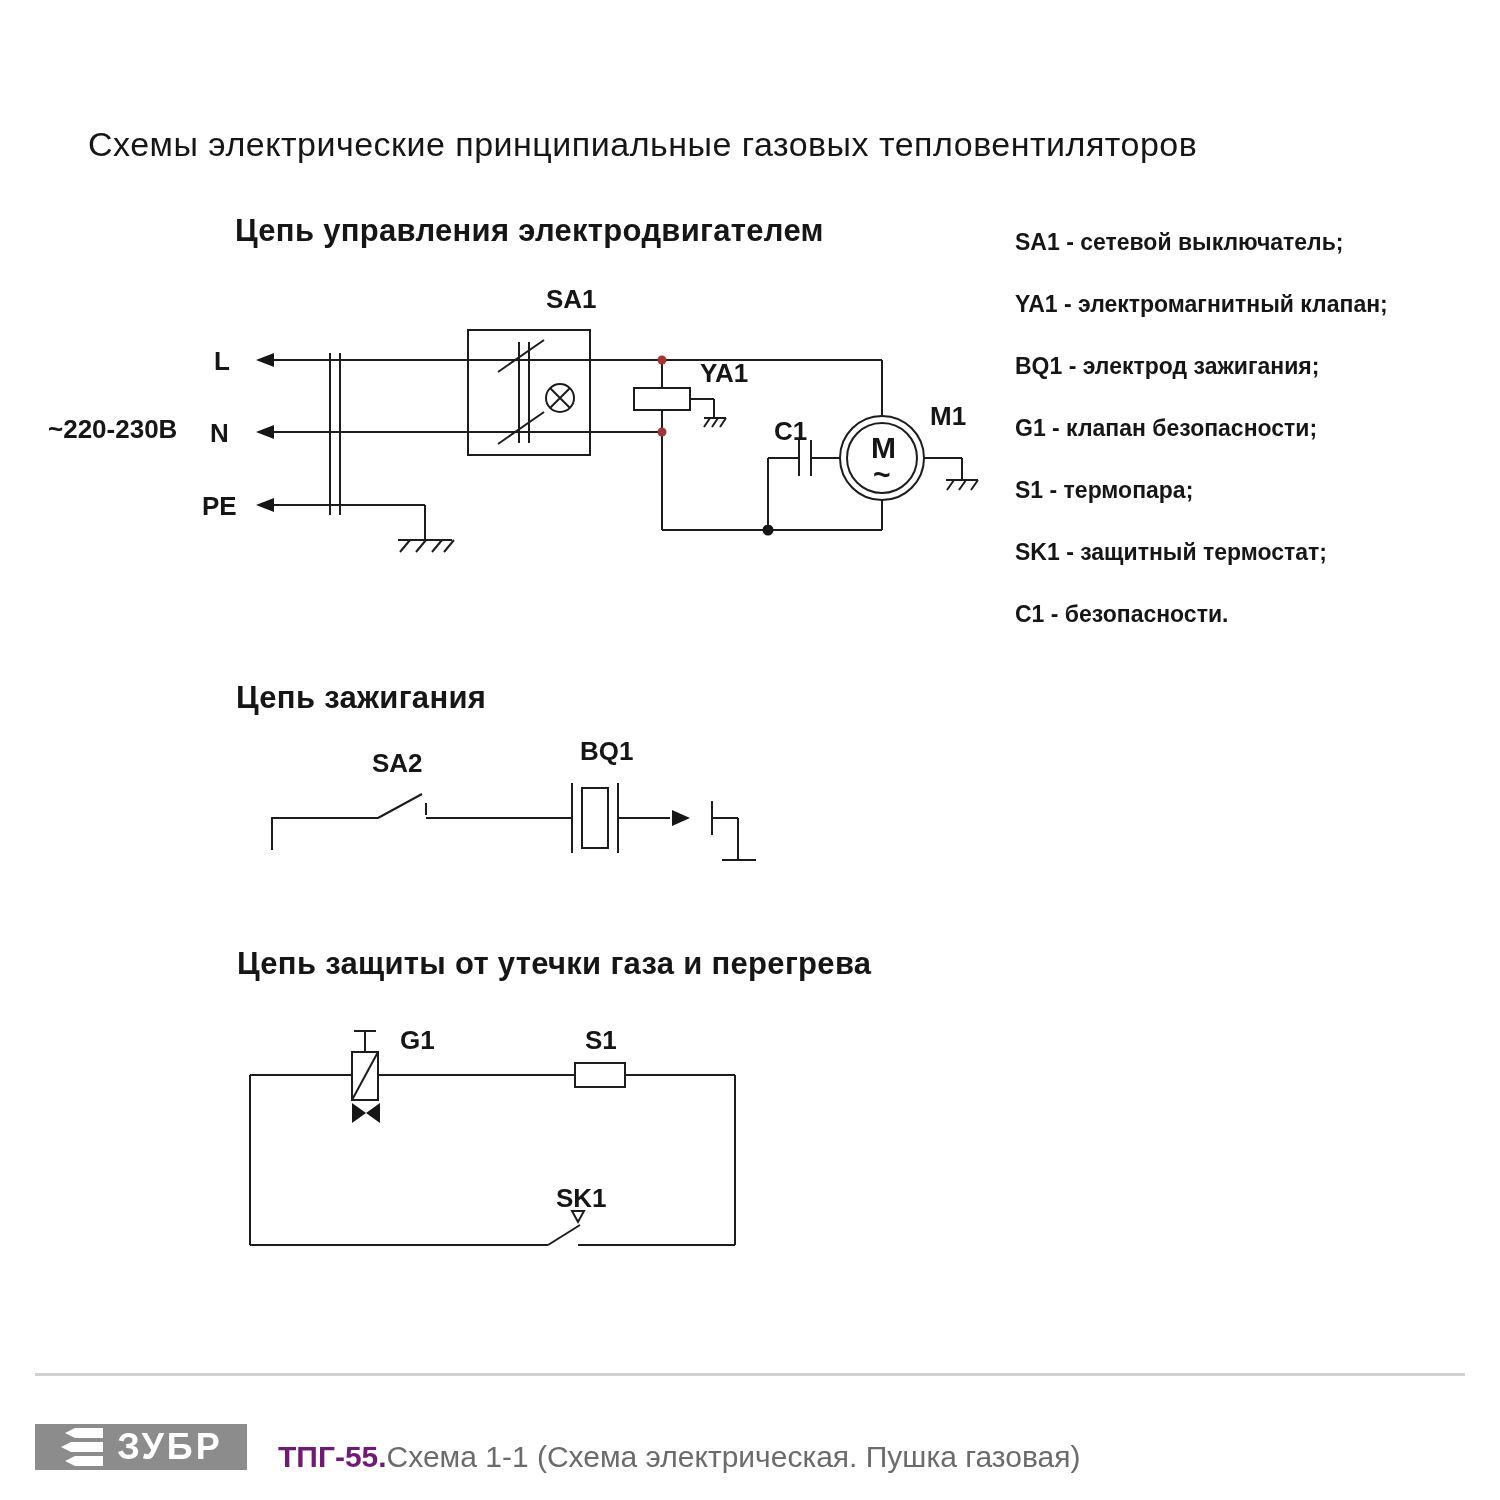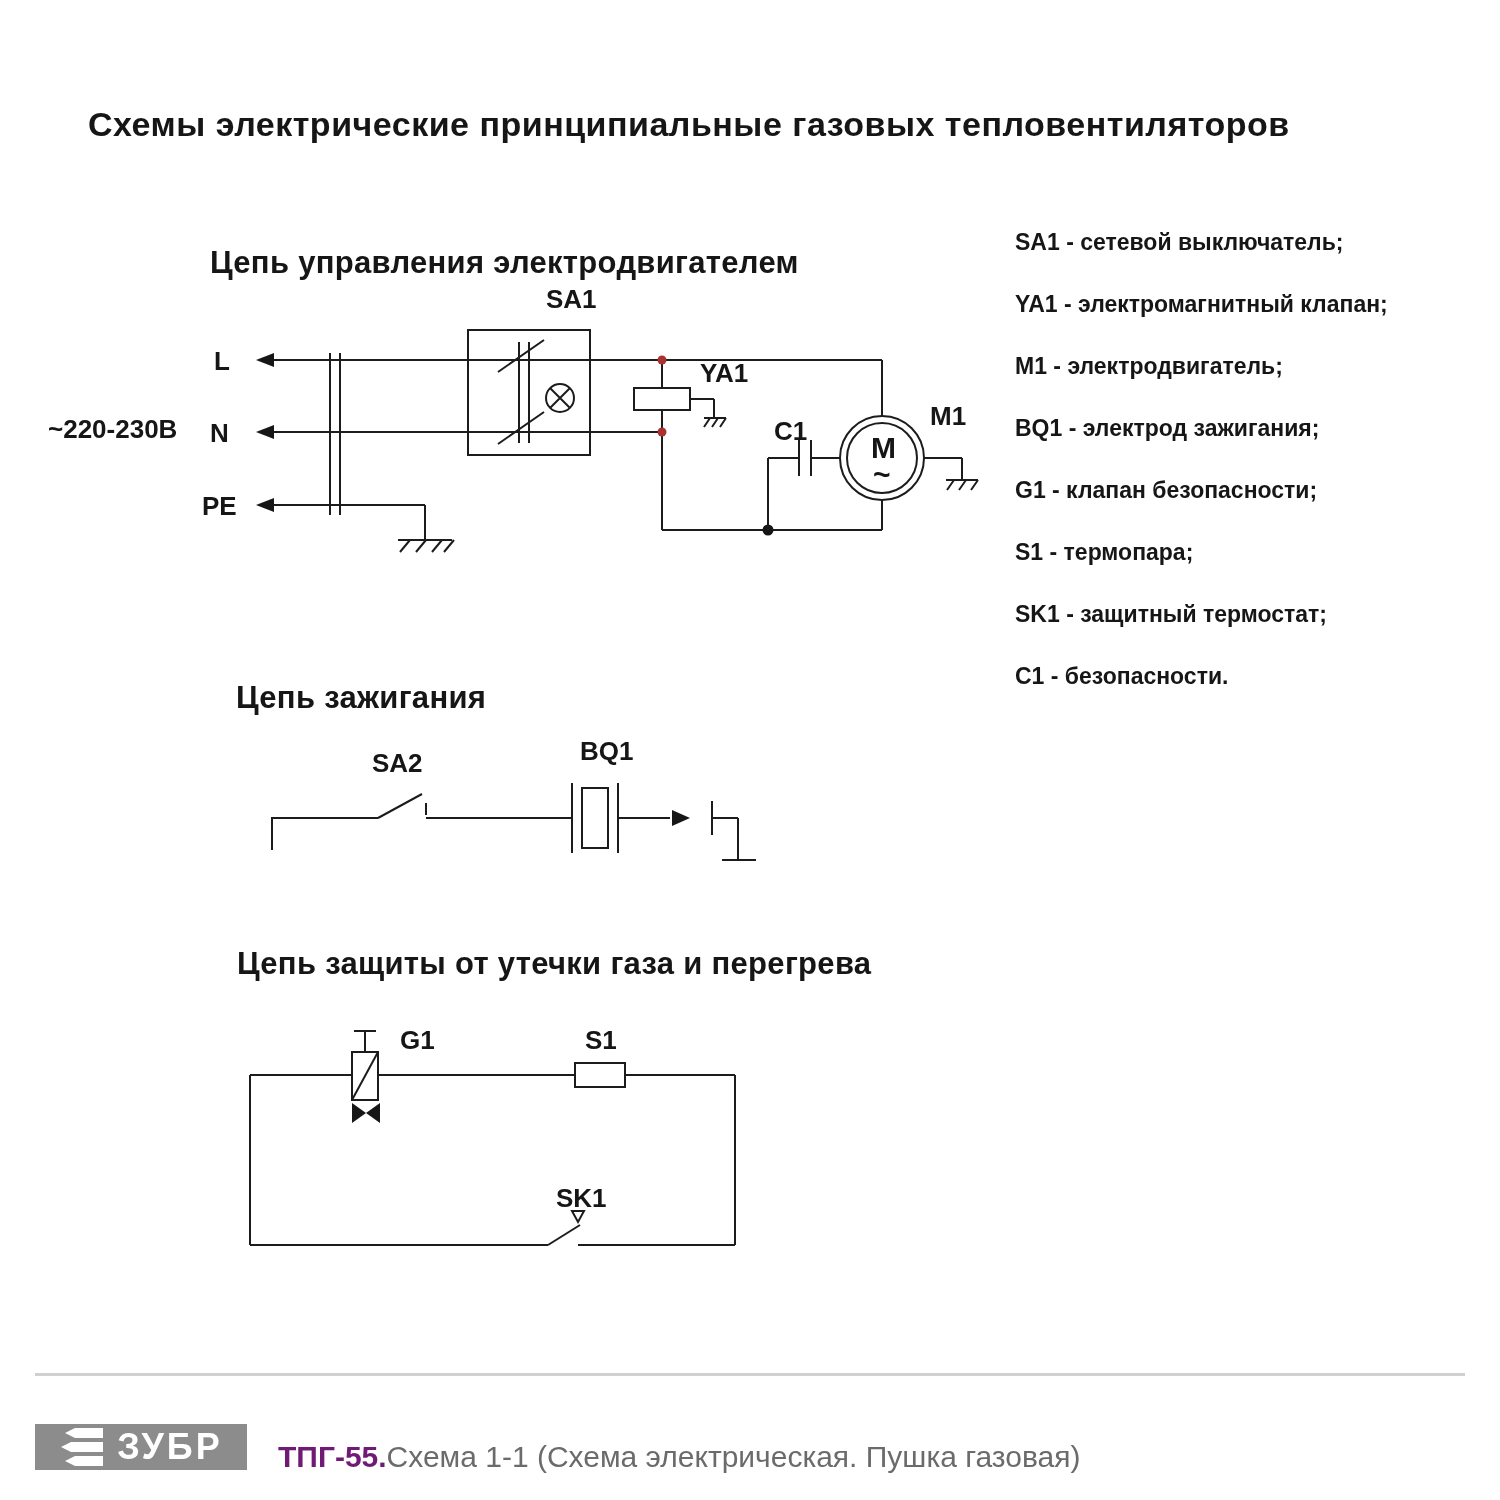--- a/index.html
+++ b/index.html
@@ -1,40 +1,40 @@
 <!DOCTYPE html>
 <html><head>
 <meta charset="utf-8">
 <style>
   * { margin:0; padding:0; box-sizing:border-box; }
   html,body { width:1500px; height:1500px; background:#ffffff; }
   body { font-family:"Liberation Sans", sans-serif; color:#161616; position:relative; }
   .abs { position:absolute; }
-  .page-title { font-size:34px; font-weight:bold; letter-spacing:0.5px; }
+  .page-title { font-size:34px; font-weight:normal; letter-spacing:0.5px;margin-top:20px; }
   .section-title { font-size:31px; font-weight:bold; letter-spacing:0.3px; }
   .legend { line-height:24px; }
   .legend-item { font-size:23px; font-weight:bold; margin-bottom:38px; white-space:nowrap; }
   svg .dlbl { font-family:"Liberation Sans", sans-serif; font-weight:bold; font-size:26px; fill:#161616; }
   svg .mlbl { font-family:"Liberation Sans", sans-serif; font-weight:bold; font-size:30px; fill:#161616; }
   svg .wire { stroke:#1c1c1c; stroke-width:2; fill:none; }
   svg .box  { stroke:#1c1c1c; stroke-width:2; fill:#ffffff; }
   svg .fillb{ fill:#161616; stroke:none; }
   .divider { height:3px; background:#d0d0d0; }
   .logo-box { background:#8c8c8c; display:flex; align-items:center; justify-content:center; gap:14px; }
   .logo-text { color:#ffffff; font-weight:bold; font-size:36px; letter-spacing:3px; }
   .footer-line { font-size:30px; white-space:nowrap; }
   .footer-model { font-weight:bold; color:#701a75; }
   .footer-caption { color:#6b6b6b; }
 </style>
 </head>
 <body>
 
 <div class="abs page-title" style="left:88px; top:105px;">Схемы электрические принципиальные газовых тепловентиляторов</div>
 
-<div class="abs section-title" style="left:210px; top:213px;margin-top:32px;">Цепь управления электродвигателем</div>
+<div class="abs section-title" style="left:235px; top:213px;">Цепь управления электродвигателем</div>
 
 <svg class="abs" style="left:0; top:278px;" width="1000" height="315" viewBox="0 0 1000 315">
 
   <g>
     <path class="wire" d="M272,82 H882"></path>
     <path class="wire" d="M272,154 H662"></path>
     <path class="wire" d="M272,227 H425"></path>
     <polygon class="fillb" points="256,82 274,75 274,89"></polygon>
     <polygon class="fillb" points="256,154 274,147 274,161"></polygon>
     <polygon class="fillb" points="256,227 274,220 274,234"></polygon>
@@ -78,21 +78,20 @@
   <text class="dlbl" x="202" y="237">PE</text>
   <text class="dlbl" x="546" y="30">SA1</text>
   <text class="dlbl" x="700" y="104">YA1</text>
   <text class="dlbl" x="774" y="162">C1</text>
   <text class="dlbl" x="930" y="147">M1</text>
 </svg>
 
 <div class="abs legend" style="left:1015px; top:230px;">
   <div class="legend-item">SA1 - сетевой выключатель;</div>
   <div class="legend-item">YA1 - электромагнитный клапан;</div>
-  <div class="legend-item">M1 - электродвигатель;</div>
   <div class="legend-item">BQ1 - электрод зажигания;</div>
   <div class="legend-item">G1 - клапан безопасности;</div>
   <div class="legend-item">S1 - термопара;</div>
   <div class="legend-item">SK1 - защитный термостат;</div>
   <div class="legend-item">C1 - безопасности.</div>
 </div>
 
 <div class="abs section-title" style="left:236px; top:680px;">Цепь зажигания</div>
 
 <svg class="abs" style="left:0; top:735px;" width="800" height="170" viewBox="0 0 800 170">

